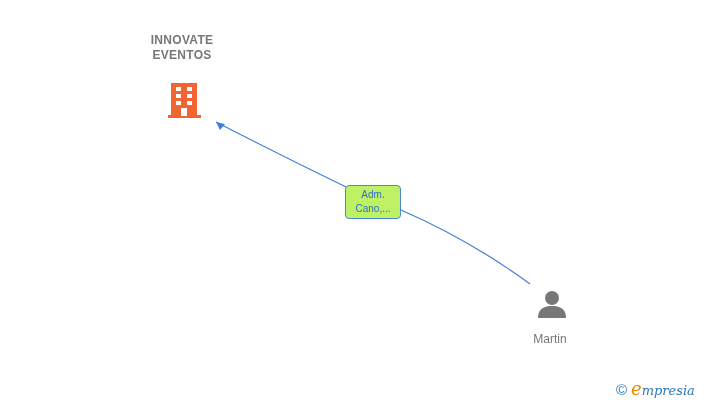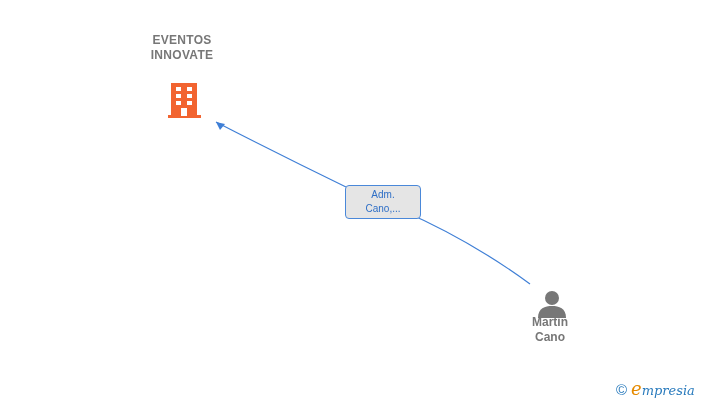--- a/index.html
+++ b/index.html
@@ -1,39 +1,39 @@
 <!DOCTYPE html>
 <html><head>
 <meta charset="utf-8">
 <style>
   html, body { margin:0; padding:0; }
   body { width:728px; height:400px; background:#ffffff; position:relative; overflow:hidden; font-family:"Liberation Sans", sans-serif; }
   .node-label { position:absolute; text-align:center; color:#777777; font-size:12px; line-height:15px; }
   .company-label { left:132px; top:33px; width:100px; font-weight:bold; letter-spacing:0.3px; }
-  .person-label { left:510px; top:315px; width:80px; font-size:12px; line-height:15px;font-weight:bold; }
-  .edge-label { position:absolute; left:345px; top:185px; width:76px; height:34px; border:1px solid #4a88d9; border-radius:4px; background:#e5e5e5; color:#2f6fc6; font-size:10px; line-height:14px; text-align:center; box-sizing:border-box; padding-top:2px; }
+  .person-label { left:510px; top:332px; width:80px; font-size:12px; line-height:15px; }
+  .edge-label { position:absolute; left:345px; top:185px; width:56px; height:34px; border:1px solid #4a88d9; border-radius:4px; background:#bef264; color:#2f6fc6; font-size:10px; line-height:14px; text-align:center; box-sizing:border-box; padding-top:2px; }
   svg.lines { position:absolute; left:0; top:0; }
   .icon { position:absolute; }
   .brand { position:absolute; left:616px; top:378px; font-size:14px; color:#e58a00; }
   .brand .copy { color:#2a7bbd; font-size:15px; margin-right:4px; }
   .brand .e { font-family:"DejaVu Serif", serif; font-style:italic; font-size:18px; color:#e58a00; }
   .brand .rest { font-family:"DejaVu Serif", serif; font-style:italic; color:#2a7bbd; font-size:13px; }
 </style>
 </head>
 <body>
 
 <svg class="lines" width="728" height="400">
   <path d="M530,284 Q470,240 401,210" stroke="#3f7fd6" stroke-width="1.2" fill="none"></path>
   <path d="M346,187 Q280,155 216,122" stroke="#3f7fd6" stroke-width="1.2" fill="none"></path>
   <path d="M216,122 L225,124 L220,130 Z" fill="#3f7fd6"></path>
 </svg>
 
 <div class="node-label company-label">
+  <div>INNOVATE</div>
   <div>EVENTOS</div>
-  <div>INNOVATE</div>
 </div>
 
 <svg class="icon" style="left:168px;top:83px" width="33" height="36">
   <rect x="3" y="0" width="26" height="34" fill="#f26430"></rect>
   <rect x="0" y="32" width="33" height="3" fill="#f26430"></rect>
   <g fill="#fff">
     <rect x="8" y="4" width="5" height="4"></rect>
       <rect x="19" y="4" width="5" height="4"></rect>
     <rect x="8" y="11" width="5" height="4"></rect>
       <rect x="19" y="11" width="5" height="4"></rect>
@@ -48,18 +48,17 @@
   <div>Cano,...</div>
 </div>
 
 <svg class="icon" style="left:537px;top:289px" width="30" height="30">
   <circle cx="15" cy="9" r="7" fill="#777"></circle>
   <path d="M1,29 C1,19 8,17 15,17 C22,17 29,19 29,29 Z" fill="#777"></path>
 </svg>
 
 <div class="node-label person-label">
   <div>Martin</div>
-  <div>Cano</div>
 </div>
 
 <div class="brand">
   <span class="copy">©</span><span class="e">e</span><span class="rest">mpresia</span>
 </div>
 
 </body></html>

